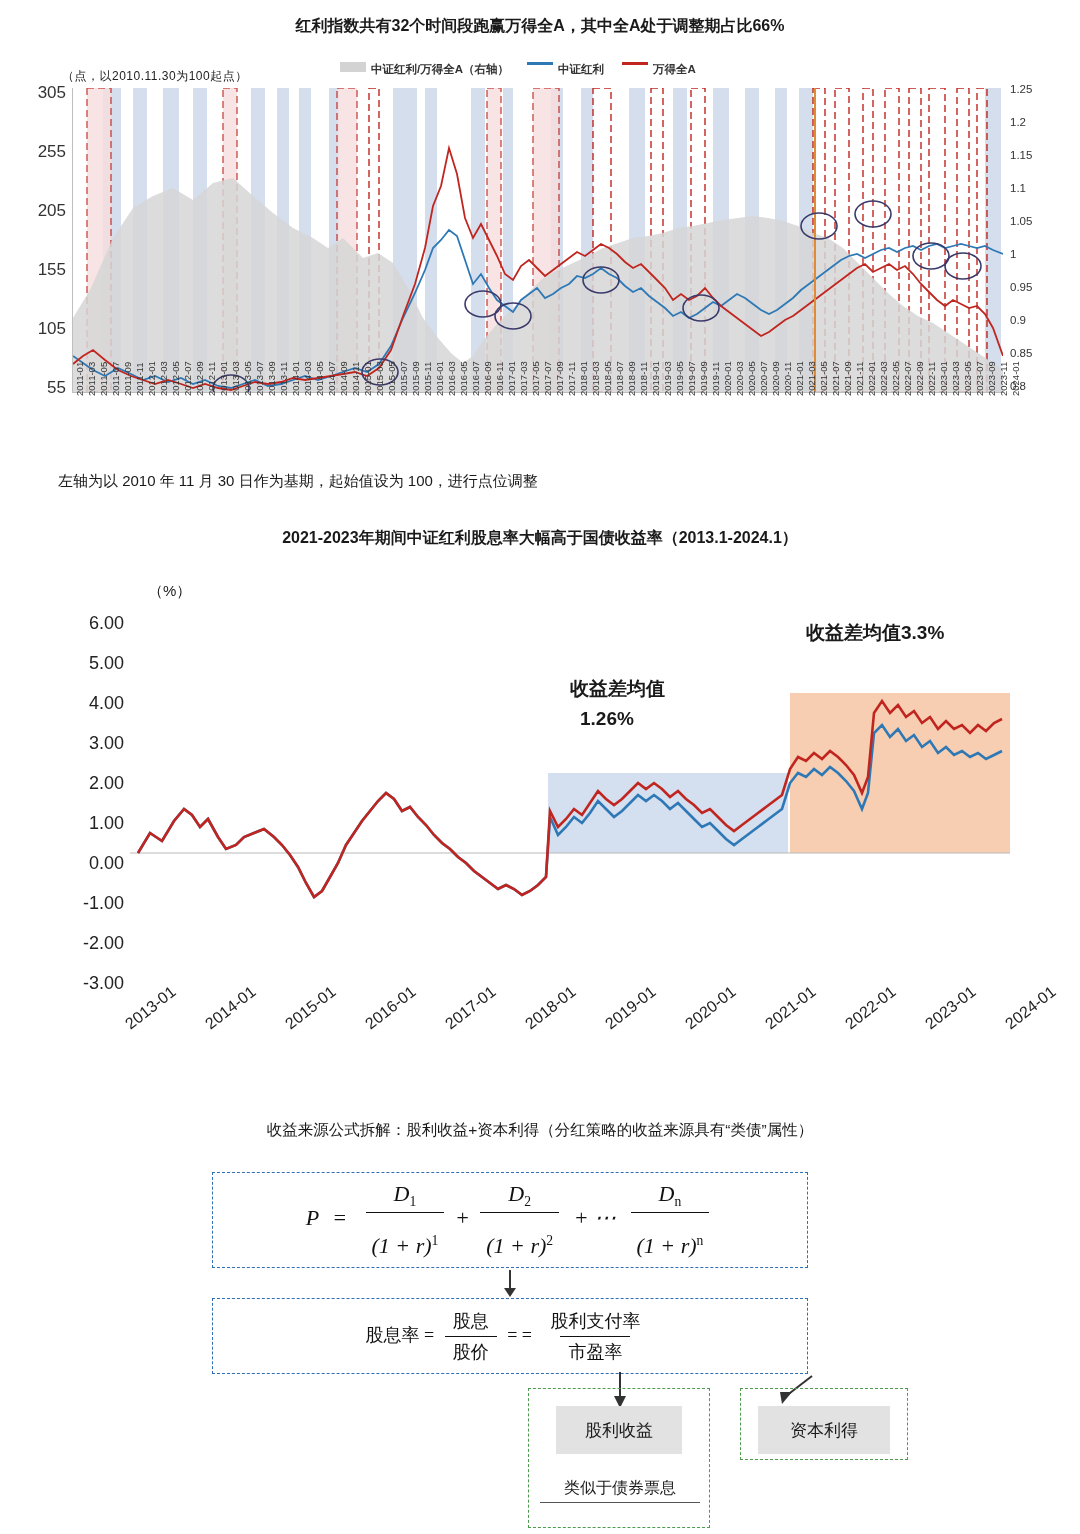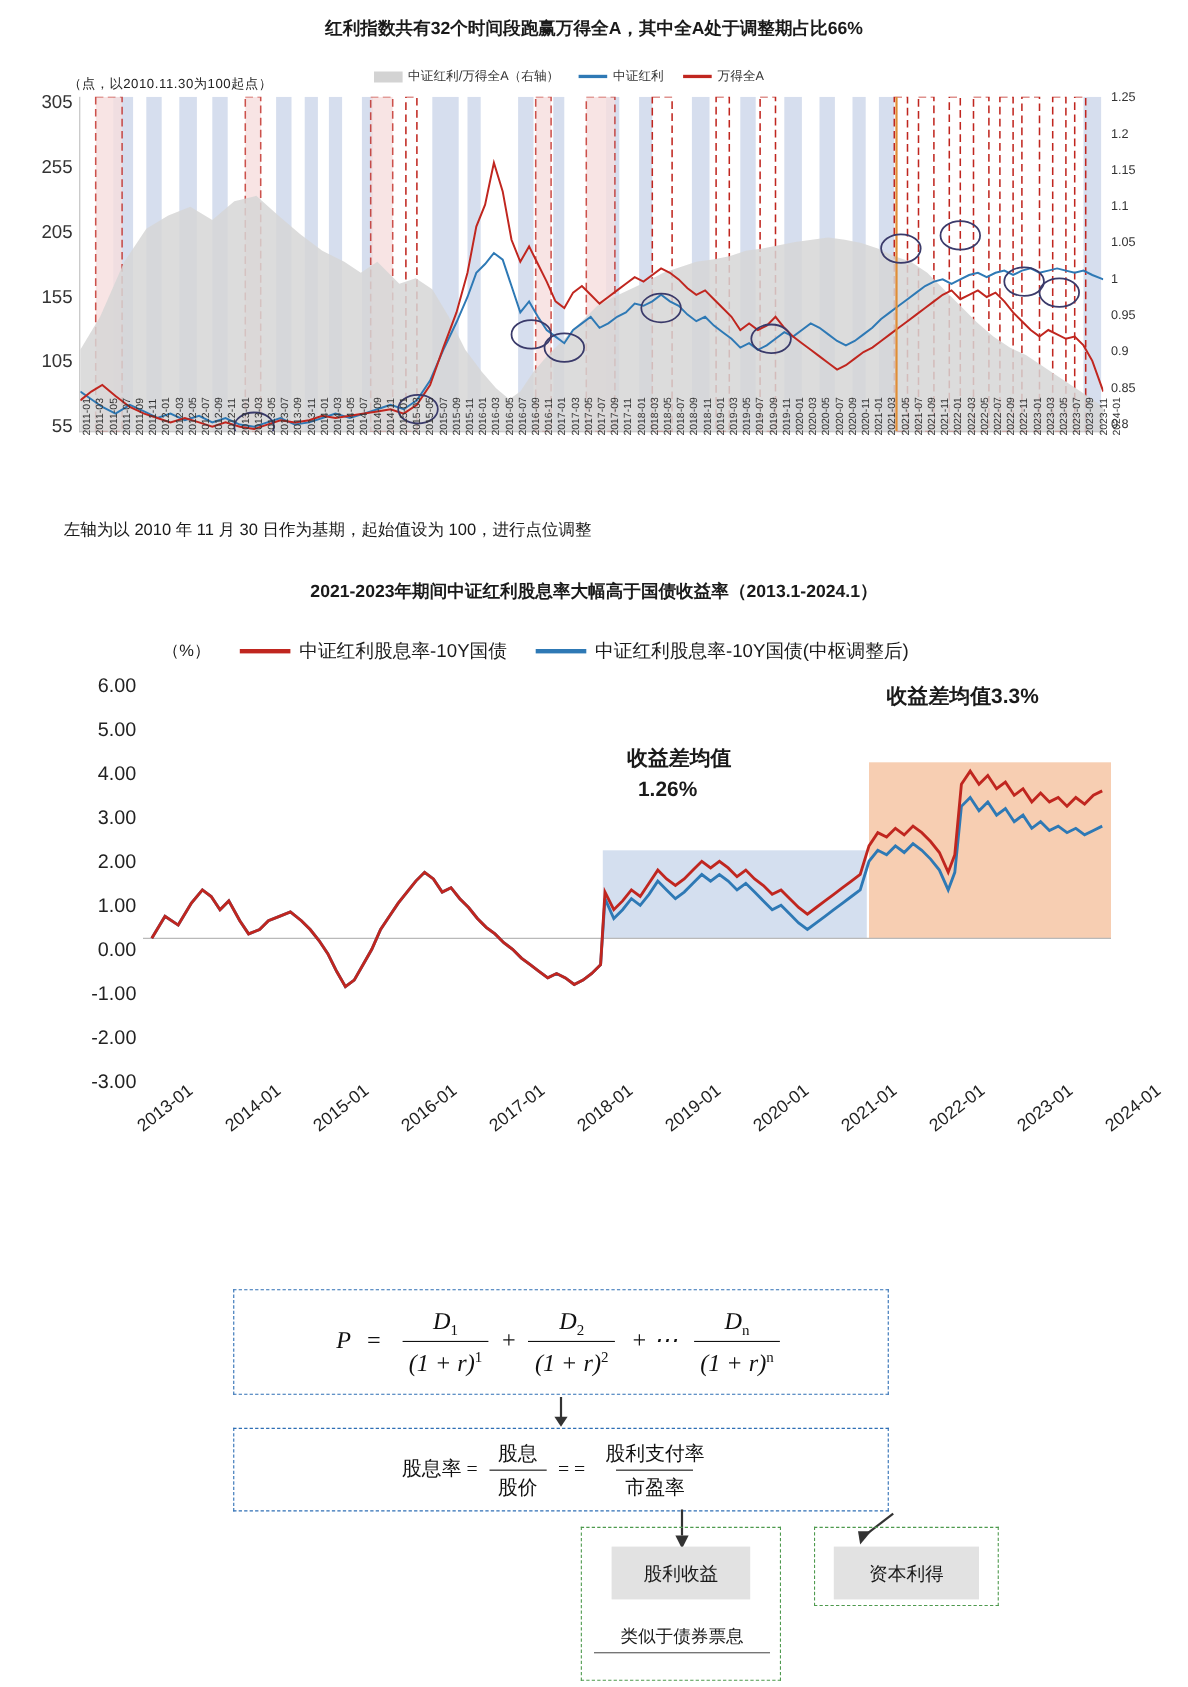--- a/index.html
+++ b/index.html
@@ -37,21 +37,21 @@
   #chart1-title { position: absolute; left: 0; top: 16px; width: 1080px; }
   #chart1-axisnote {
     position: absolute; left: 62px; top: 68px;
     font-size: 12px; color: #222; letter-spacing: .5px;
   }
   #chart1-legend {
     position: absolute; left: 340px; top: 62px;
     display: flex; align-items: center; gap: 18px;
     font-size: 11.5px; color: #333;
   }
-  #chart1-legend .li { display: flex; align-items: center; gap: 5px; }
+  #chart1-legend .li { display: flex; align-items: flex-start; gap: 5px; font-weight: bold; }
   .sw-area { width: 26px; height: 10px; background: #d3d3d3; display: inline-block; }
   .sw-line { width: 26px; height: 3px; display: inline-block; }
 
   #c1-plot {
     position: absolute;
     left: 72px; top: 88px;
     width: 932px; height: 305px;
     border-left: 1px solid #bfbfbf;
     border-bottom: 1px solid #bfbfbf;
     box-sizing: border-box;
@@ -147,21 +147,21 @@
   #div-sub {
     position: absolute; left: 540px; top: 368px; width: 160px;
     text-align: center; font-size: 16px; color: #1a1a1a;
     border-bottom: 1px solid #555; padding-bottom: 3px;
   }
 
   
   .math { font-family: "Liberation Serif", serif; font-style: italic; font-size: 22px; color: #111; }
   .frac { display: inline-flex; flex-direction: column; align-items: center; vertical-align: middle; margin: 0 5px; }
   .frac .num { padding: 0 6px 2px; }
-  .frac .den { padding: 6px 6px 0; border-top: 1.4px solid #111; }
+  .frac .den { padding: 20px 6px 0; border-top: 1.4px solid #111; }
   .sub { font-size: .62em; vertical-align: sub; font-style: normal; }
   .sup { font-size: .62em; vertical-align: super; font-style: normal; }
   .cn-math { font-family: "Liberation Serif", serif; font-size: 18px; color: #111; font-style: normal; }
   .cn-frac { display: inline-flex; flex-direction: column; align-items: center; vertical-align: middle; margin: 0 6px; }
   .cn-frac .num { padding: 0 8px 3px; }
   .cn-frac .den { padding: 3px 8px 0; border-top: 1.4px solid #111; }
   .arrow-v {
     position: absolute; width: 2px; background: #333;
   }
   .arrow-head {
@@ -390,30 +390,20 @@
 
   <div id="chart1-note" class="caption">左轴为以 2010 年 11 月 30 日作为基期，起始值设为 100，进行点位调整</div>
 </div>
 
 <div id="chart2-block">
 
   <div class="title" id="chart2-title">2021-2023年期间中证红利股息率大幅高于国债收益率（2013.1-2024.1）</div>
 
   <div id="c2-unit">（%）</div>
 
-  <div id="chart2-legend" style="left:218px">
-    <span class="li">
-      <span class="sw-line" style="width:46px;height:4px;background:#c0261f"></span>
-      <span>中证红利股息率-10Y国债</span>
-    </span>
-    <span class="li">
-      <span class="sw-line" style="width:46px;height:4px;background:#2e79b5"></span>
-      <span>中证红利股息率-10Y国债(中枢调整后)</span>
-    </span>
-  </div>
 
   <div class="y2" style="top:103px">6.00</div>
   <div class="y2" style="top:143px">5.00</div>
   <div class="y2" style="top:183px">4.00</div>
   <div class="y2" style="top:223px">3.00</div>
   <div class="y2" style="top:263px">2.00</div>
   <div class="y2" style="top:303px">1.00</div>
   <div class="y2" style="top:343px">0.00</div>
   <div class="y2" style="top:383px">-1.00</div>
   <div class="y2" style="top:423px">-2.00</div>
@@ -466,20 +456,21 @@
     <span style="left:552px;top:4px">2020-01</span>
     <span style="left:632px;top:4px">2021-01</span>
     <span style="left:712px;top:4px">2022-01</span>
     <span style="left:792px;top:4px">2023-01</span>
     <span style="left:872px;top:4px">2024-01</span>
   </div>
 </div>
 
 <div id="formula-block">
 
+  <div id="formula-caption">收益来源公式拆解：股利收益+资本利得（分红策略的收益来源具有“类债”属性）</div>
 
   <div class="dashbox" id="box-p">
     <span class="math">
       <span>P</span>
       <span style="margin:0 8px">=</span>
       <span class="frac">
         <span class="num">D<span class="sub">1</span></span>
         <span class="den">(1 + r)<span class="sup">1</span></span>
       </span>
       <span>+</span>

